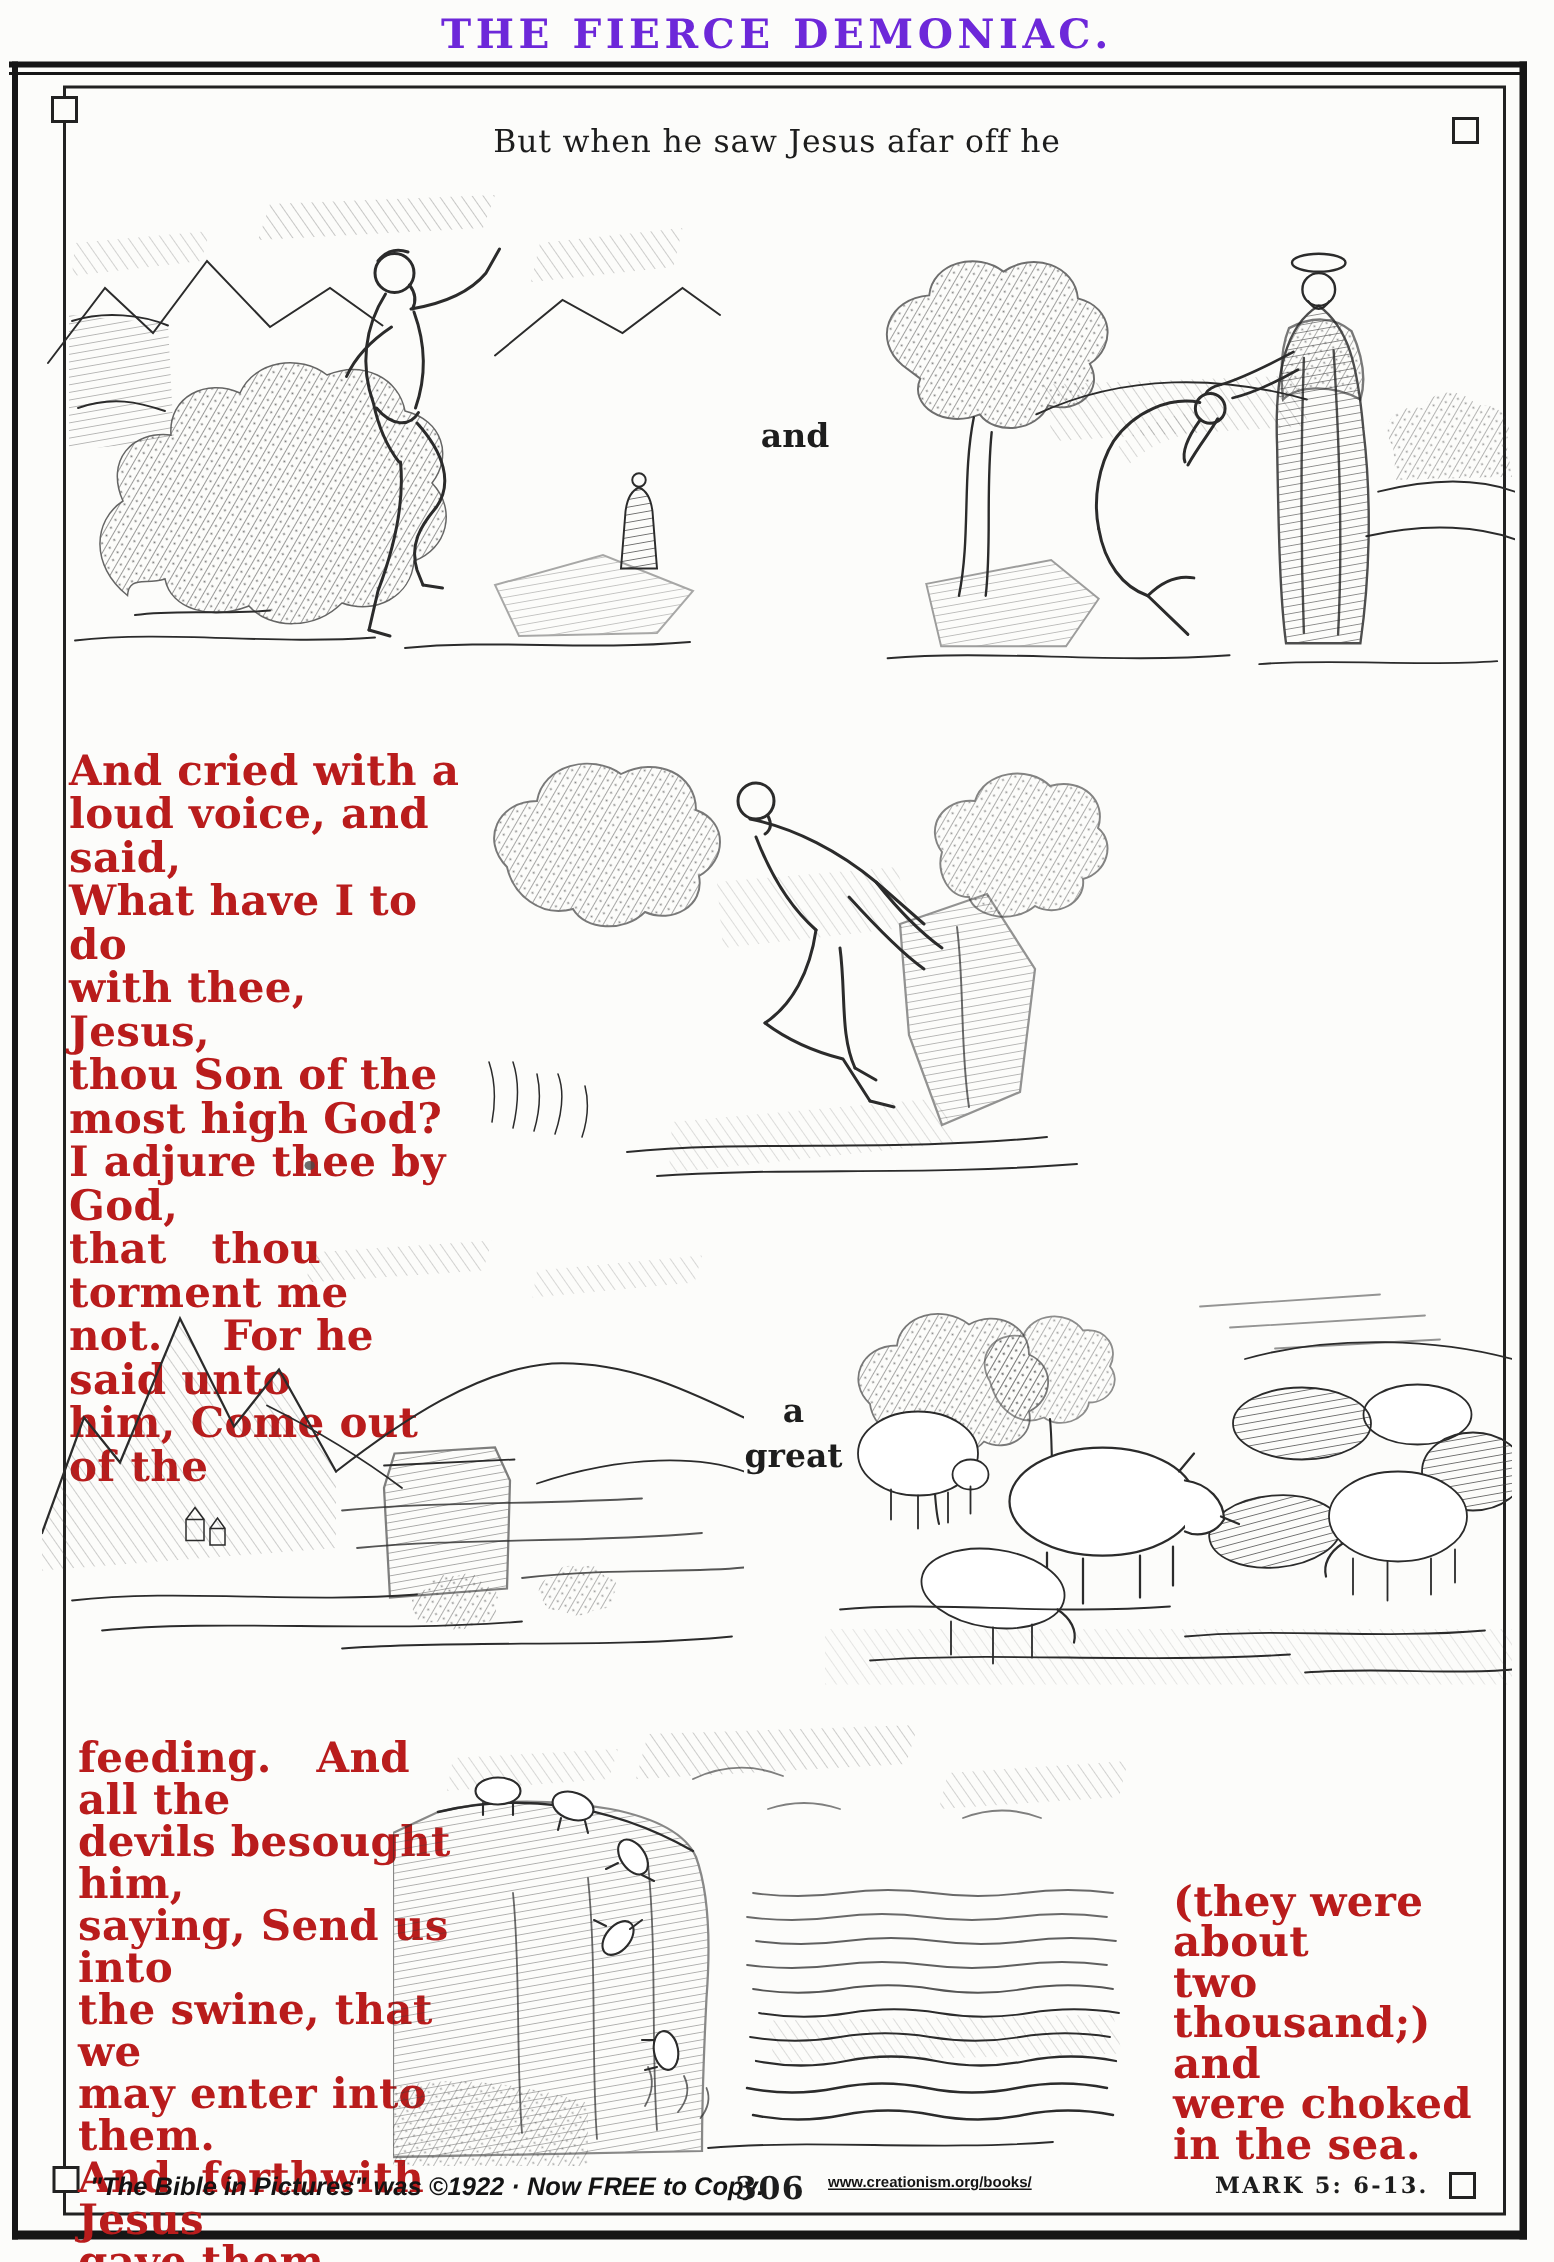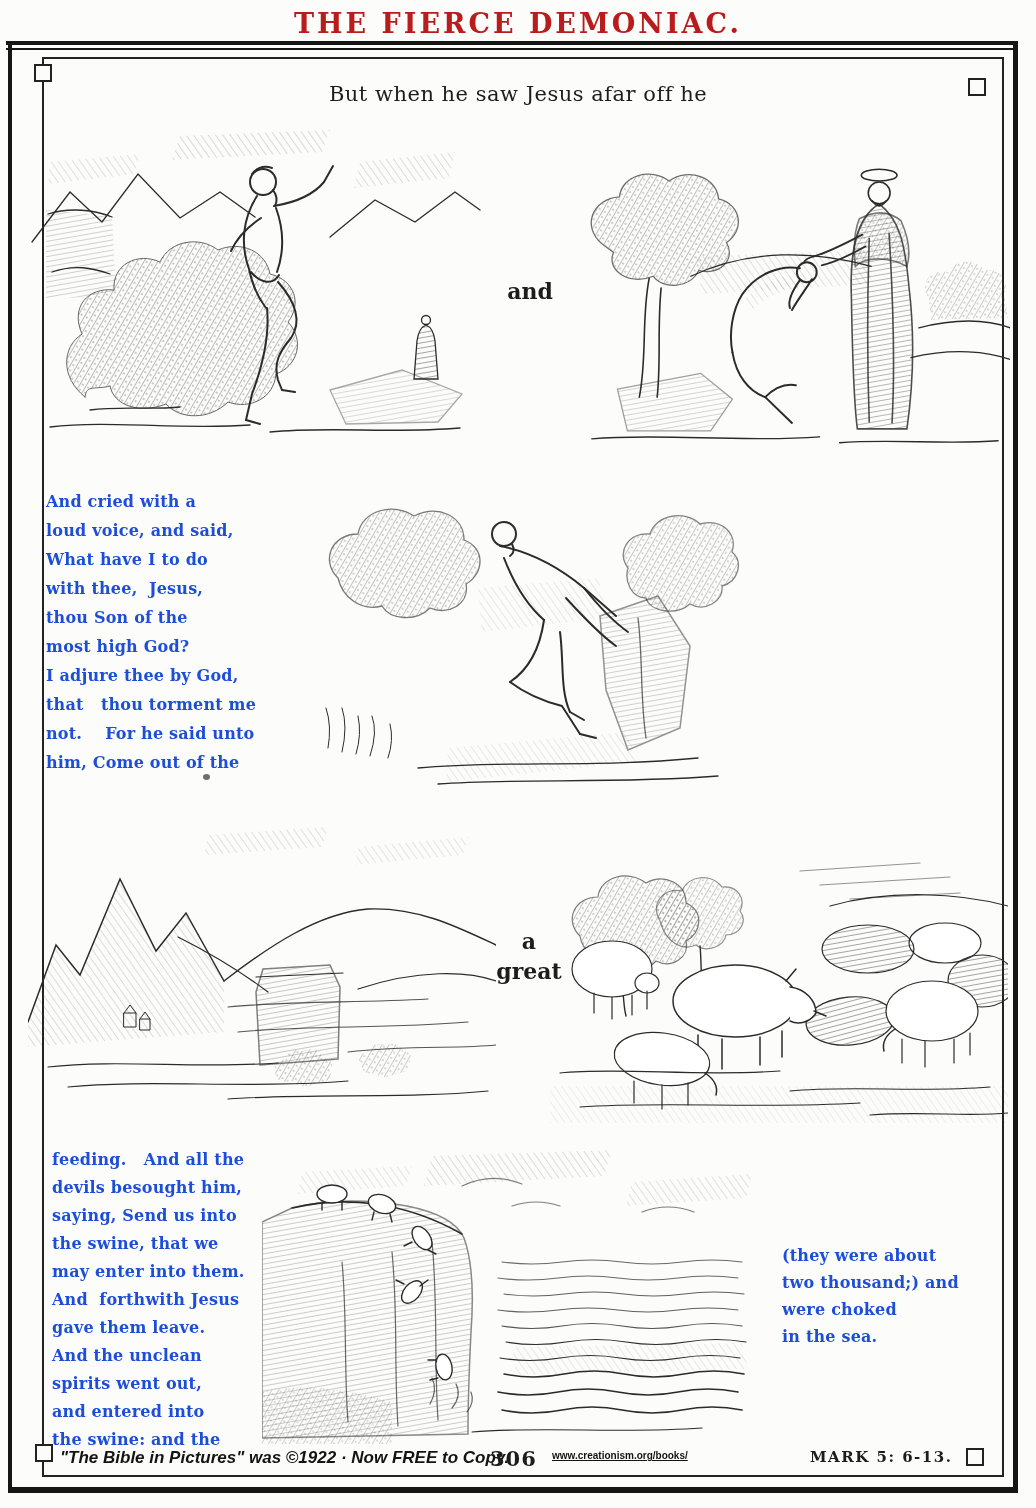--- a/index.html
+++ b/index.html
@@ -23,31 +23,32 @@
     position:absolute;width:18px;height:18px;
     border:2.5px solid #222;background:#fcfcfa;box-sizing:border-box;
   }
   .reg-tl{left:34px;top:64px;}
   .reg-tr{left:968px;top:78px;}
   .reg-bl{left:35px;top:1444px;}
   .reg-br{left:966px;top:1448px;}
   
   .page-title{
     position:absolute;left:0;top:8px;width:100%;text-align:center;
-    font-size:27px;font-weight:bold;letter-spacing:3px;color:#b91c1c;
+    font-size:27px;font-weight:bold;letter-spacing:3px;color:#6d28d9;
   }
   .page-subtitle{
     position:absolute;left:0;top:82px;width:100%;text-align:center;
     font-size:21px;font-weight:normal;letter-spacing:.5px;
   }
   
   .scripture-col{
     position:absolute;white-space:pre-wrap;
-    font-size:16px;font-weight:bold;line-height:29px;letter-spacing:.2px;
-    color:#1d4ed8;
+    font-size:28px;font-weight:bold;line-height:29px;letter-spacing:.2px;
+    color:#b91c1c;
+    margin-top:12px;
   }
   .col-left{left:46px;top:487px;width:270px;}
   .col-right{left:744px;top:487px;width:276px;line-height:28px;}
   .col-bottom-left{left:52px;top:1146px;width:260px;line-height:28px;}
   .col-bottom-right{left:782px;top:1242px;width:230px;line-height:27px;}
   .connector{
     position:absolute;font-size:22px;font-weight:bold;text-align:center;
     white-space:pre-wrap;line-height:30px;
   }
   .connector-and{left:495px;top:276px;width:70px;text-align:center;}

